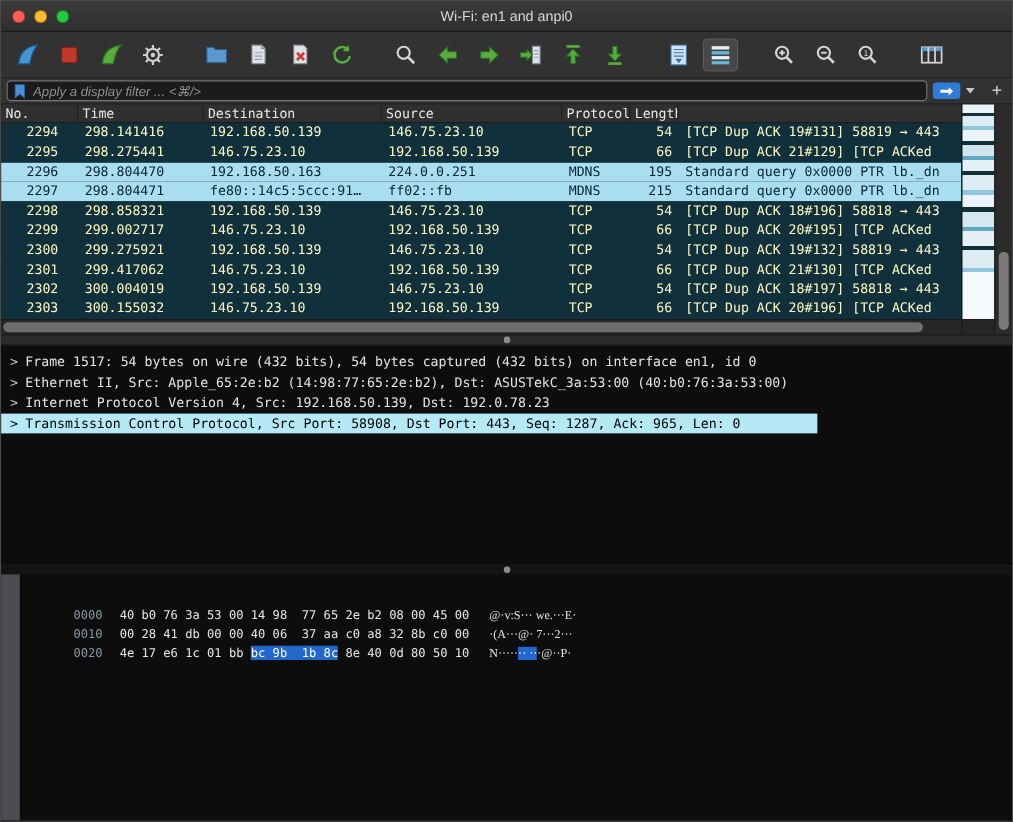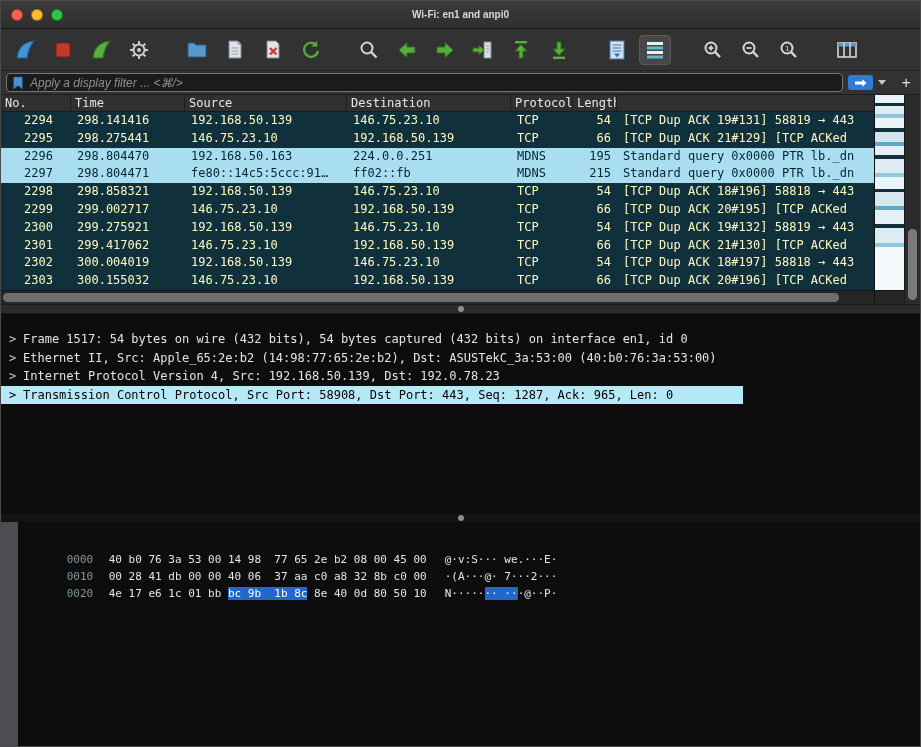--- a/index.html
+++ b/index.html
@@ -9,21 +9,21 @@
     flex-direction:column; background:#2d2d2d; }
 
   
   .titlebar { height:28px; background:linear-gradient(#3b3b3b,#2f2f2f);
     border-bottom:1px solid #1a1a1a; position:relative; display:flex;
     align-items:center; justify-content:center; flex:0 0 28px; }
   .traffic { position:absolute; left:10px; top:8px; display:flex; gap:8px; }
   .light { width:12px; height:12px; border-radius:50%; border:1px solid rgba(0,0,0,.35); }
   .light.red { background:#ff5f57; } .light.yellow { background:#febc2e; }
   .light.green { background:#28c840; }
-  .title { color:#d9d9d9; font-size:10px; font-weight:bold; }
+  .title { color:#d9d9d9; font-size:13px; font-weight:normal; }
 
   
   .toolbar { height:42px; flex:0 0 42px; background:#323232; display:flex;
     align-items:center; padding:0 8px; border-bottom:1px solid #222; }
   .tool { width:32px; height:30px; display:flex; align-items:center;
     justify-content:center; margin-right:6px; border-radius:4px; }
   .tool.gap { margin-left:20px; }
   .tool.active { background:#474747; border:1px solid #5a5a5a; }
 
   
@@ -79,38 +79,38 @@
     background:#7a7a7a; border-radius:5px; }
 
   
   .splitter { height:10px; flex:0 0 10px; background:#2b2b2b; position:relative;
     border-top:1px solid #1a1a1a; border-bottom:1px solid #1a1a1a; }
   .splitter2 { height:8px; flex:0 0 8px; background:#141414; position:relative; }
   .grip { position:absolute; left:50%; top:50%; transform:translate(-50%,-50%);
     width:6px; height:6px; border-radius:50%; background:#8d8d8d; }
 
   
-  .details-pane { height:200px; flex:0 0 200px; background:#0d0d0d; padding-top:16px;
+  .details-pane { height:200px; flex:0 0 200px; background:#0d0d0d; padding-top:6px;
     overflow:hidden; }
   .drow { height:18.5px; line-height:18.5px; font-family:"DejaVu Sans Mono", monospace;
     font-size:12px; color:#e4e4e4; padding-left:8px; white-space:pre; overflow:hidden; }
   .drow .expander { display:inline-block; width:14px; color:#c9c9c9; }
   .drow.sel { background:#b5e9f6; color:#000; width:742px; }
   .drow.sel .expander { color:#000; }
 
   
   .hex-pane { flex:1; background:#0d0d0d; position:relative; padding-top:12px;
     overflow:hidden; }
   .hex-gutter { position:absolute; left:0; top:0; bottom:0; width:17px;
     background:#4c4c52; }
   .hrow { height:17px; line-height:17px; font-family:"DejaVu Sans Mono", monospace;
     font-size:11px; color:#e6e6e6; white-space:pre; padding-left:26px; }
   .hoff { color:#8696a0; display:inline-block; width:42px; }
   .hhex { display:inline-block; width:336px; white-space:pre; }
-  .hascii { white-space:pre; }
+  .hascii { white-space:pre;font-family:Liberation Serif, serif; }
   .hsel { background:#2268cc; color:#fff; }
 </style>
 </head>
 <body>
 
 <div class="window">
 
   <div class="titlebar">
     <div class="traffic">
       <div class="light red"></div>
@@ -287,22 +287,22 @@
     </div>
     <div class="dd-arrow"></div>
     <div class="add-btn">+</div>
   </div>
 
   <div class="packet-area">
     <div class="list-left">
       <div class="plist-header pgrid">
         <span>No.</span>
         <span>Time</span>
+        <span>Destination</span>
         <span>Source</span>
-        <span>Destination</span>
         <span>Protocol</span>
         <span>Length</span>
       </div>
       <div class="plist-rows">
         <div class="prow pgrid bad">
           <span class="c-no">2294</span>
           <span>298.141416</span>
           <span>192.168.50.139</span>
           <span>146.75.23.10</span>
           <span>TCP</span>

